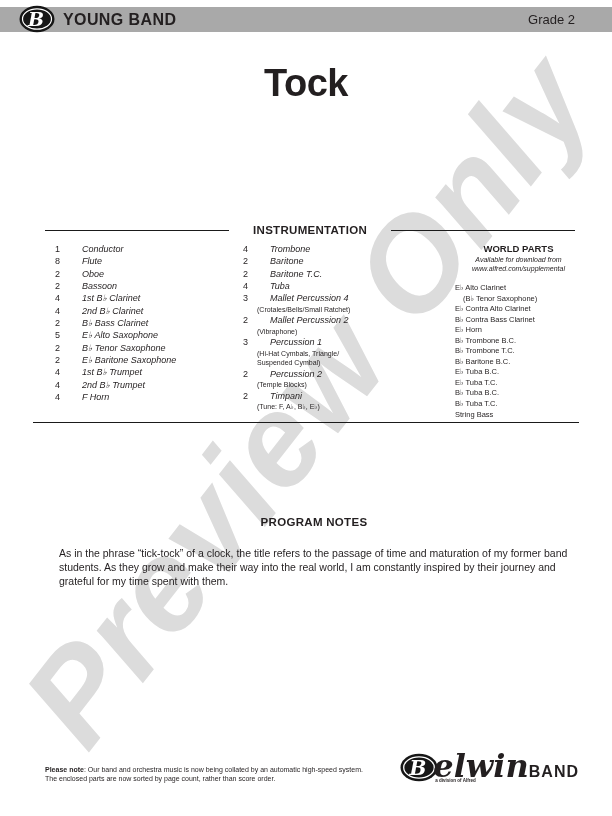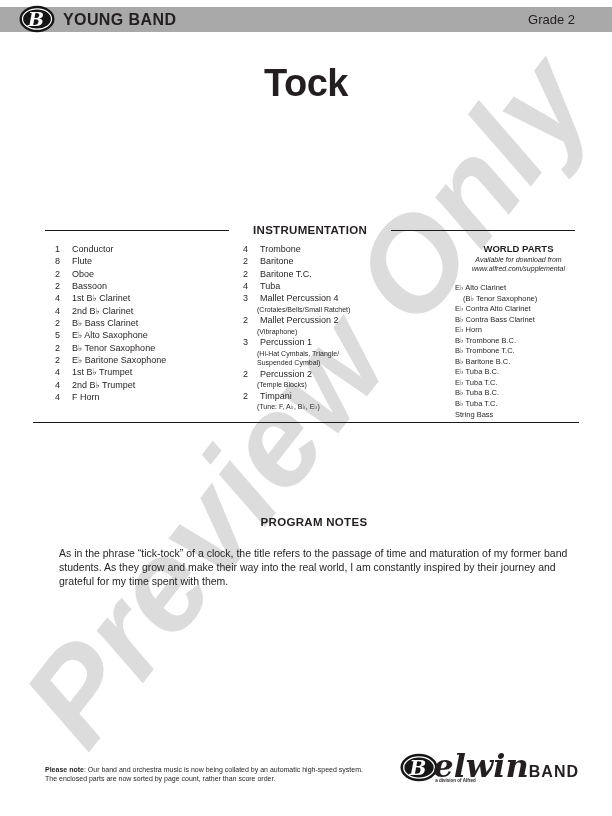--- a/index.html
+++ b/index.html
@@ -42,21 +42,21 @@
   .instr-heading .rule { flex:1; border-top:1.6px solid #1a1a1a; }
 
   
   .columns { position:absolute; top:243px; left:52px; right:27px; display:flex; z-index:1; }
   .col-left  { width:188px; }
   .col-mid   { width:212px; }
   .col-world { width:133px; margin-left:auto; }
 
   .row { display:flex; line-height:12.35px; font-size:9px; }
   .row .qty { width:8px; text-align:right; flex:none; }
-  .row .name { margin-left:12px; white-space:nowrap; }
+  .row .name { margin-left:22px; white-space:nowrap;font-style:italic; }
   .sub { font-size:7px; line-height:9.6px; margin-left:17px; white-space:nowrap; }
 
   .wp-head { font-size:9.5px; font-weight:bold; text-align:center; line-height:12px; }
   .wp-note { font-size:7px; font-style:italic; text-align:center; line-height:9px; }
   .wp-items { margin-top:10px; padding-left:3px; }
   .wp-item { font-size:7.5px; line-height:10.55px; white-space:nowrap; }
   .wp-item.indent { padding-left:8px; }
 
   
   .bottom-rule { position:absolute; top:422px; left:33px; right:33px; border-top:1.5px solid #1a1a1a; z-index:1; }

